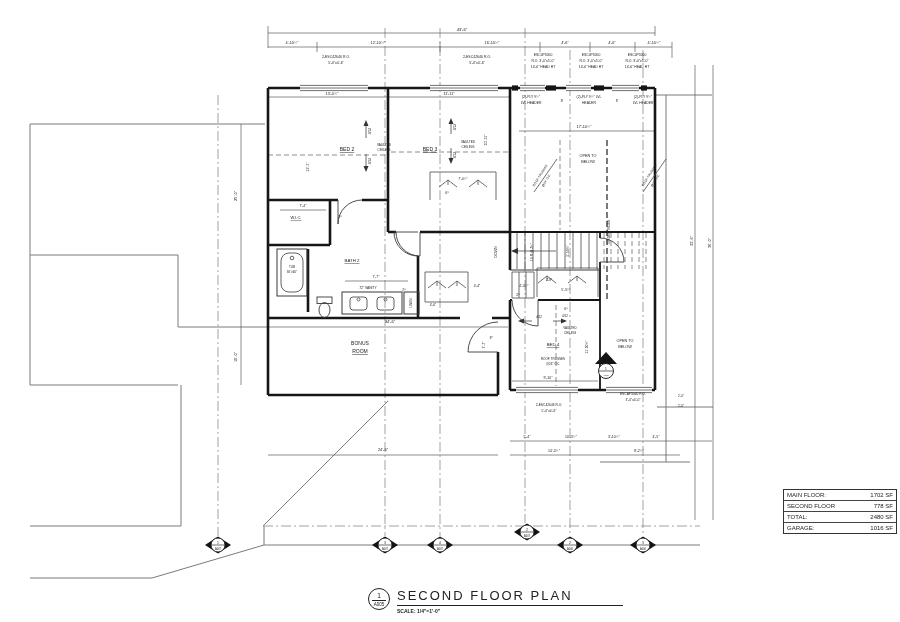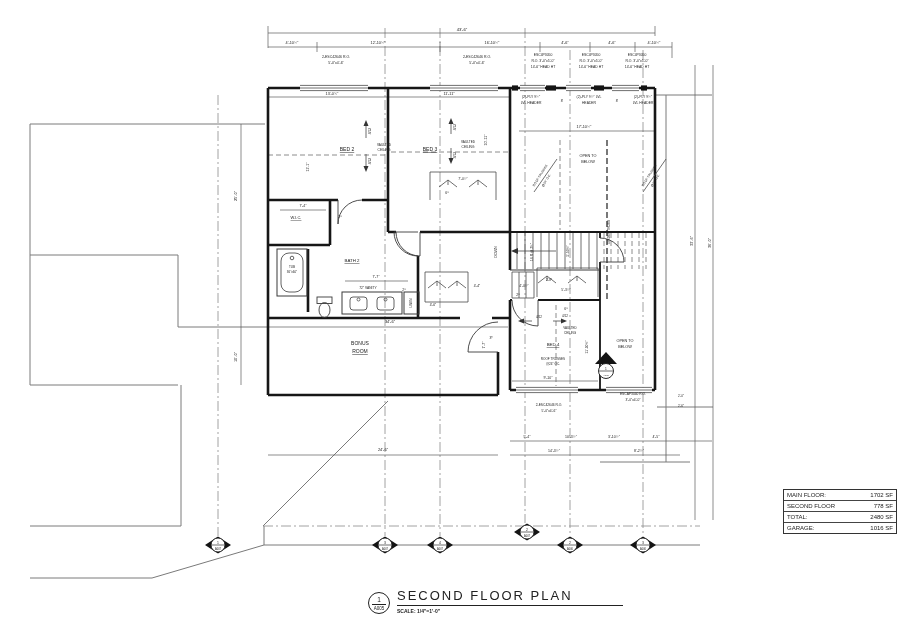--- a/index.html
+++ b/index.html
@@ -19,21 +19,21 @@
   .gdr{stroke:#3f3f3f;stroke-width:1.4;fill:none;stroke-dasharray:6 3;}
   .arc{stroke:#3a3a3a;stroke-width:0.9;fill:none;}
   .blk{fill:#141414;stroke:none;}
   .wcirc{fill:#fff;stroke:#141414;stroke-width:0.9;}
   
   .area-table{position:absolute;left:783px;top:489px;width:112px;border:1.2px solid #333;
               background:#fff;font-size:6px;line-height:1;}
   .area-table .ar{display:flex;justify-content:space-between;padding:2px 3px;}
   .area-table .ar.bb{border-bottom:0.8px solid #444;}
   
-  .titleblock{position:absolute;left:368px;top:588px;display:flex;gap:7px;align-items:flex-end;}
+  .titleblock{position:absolute;left:368px;top:588px;display:flex;gap:7px;align-items:flex-start;}
   .tb-circle{width:22px;height:22px;border:1.2px solid #222;border-radius:50%;
              display:flex;flex-direction:column;align-items:center;justify-content:center;
              font-size:6px;box-sizing:border-box;}
   .tb-num{border-bottom:1px solid #222;width:14px;text-align:center;padding-bottom:1px;font-size:6.5px;}
   .tb-sheet{font-size:4.5px;padding-top:1px;}
   .tb-title{font-size:13px;letter-spacing:2px;border-bottom:1.4px solid #222;padding:0 4px 2px 0;
             min-width:222px;}
   .tb-scale{font-size:5px;font-weight:bold;margin-top:2px;}
 </style>
 </head>

